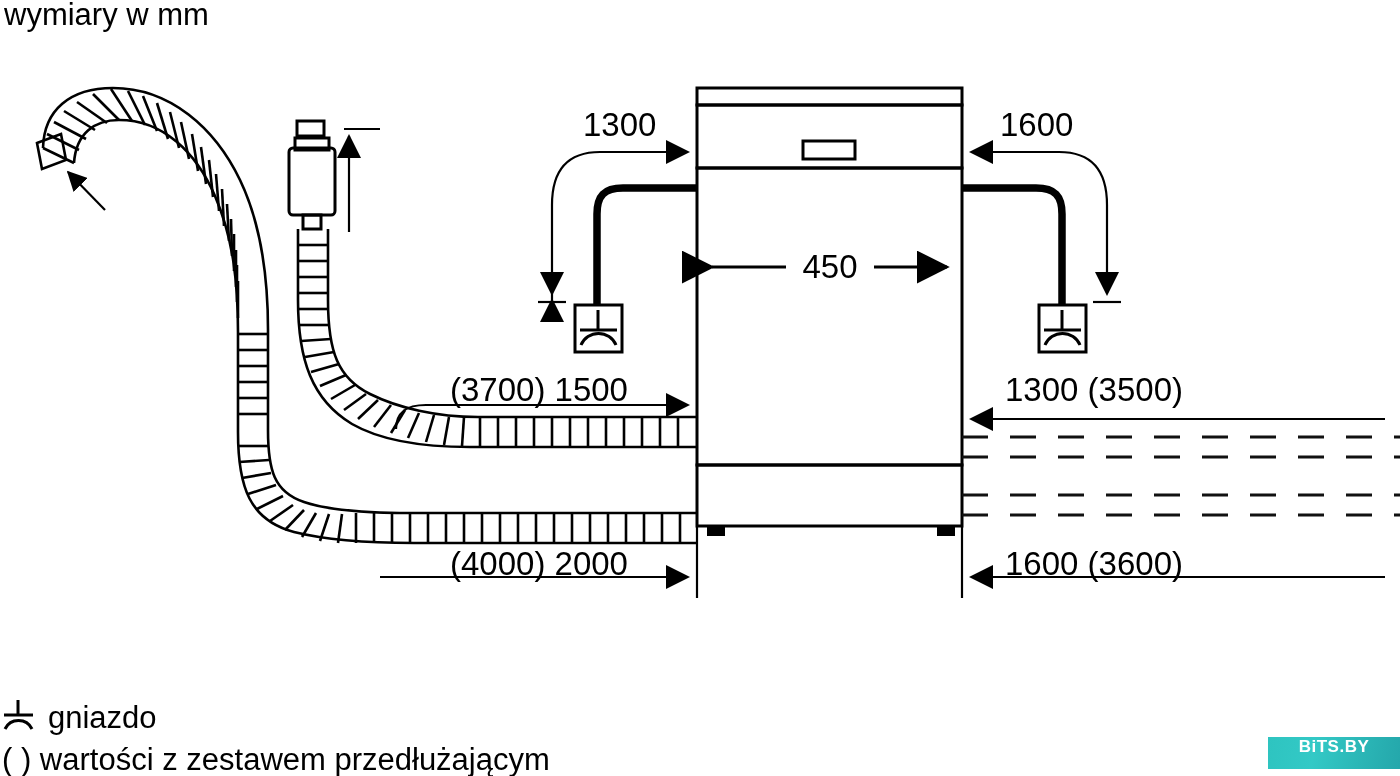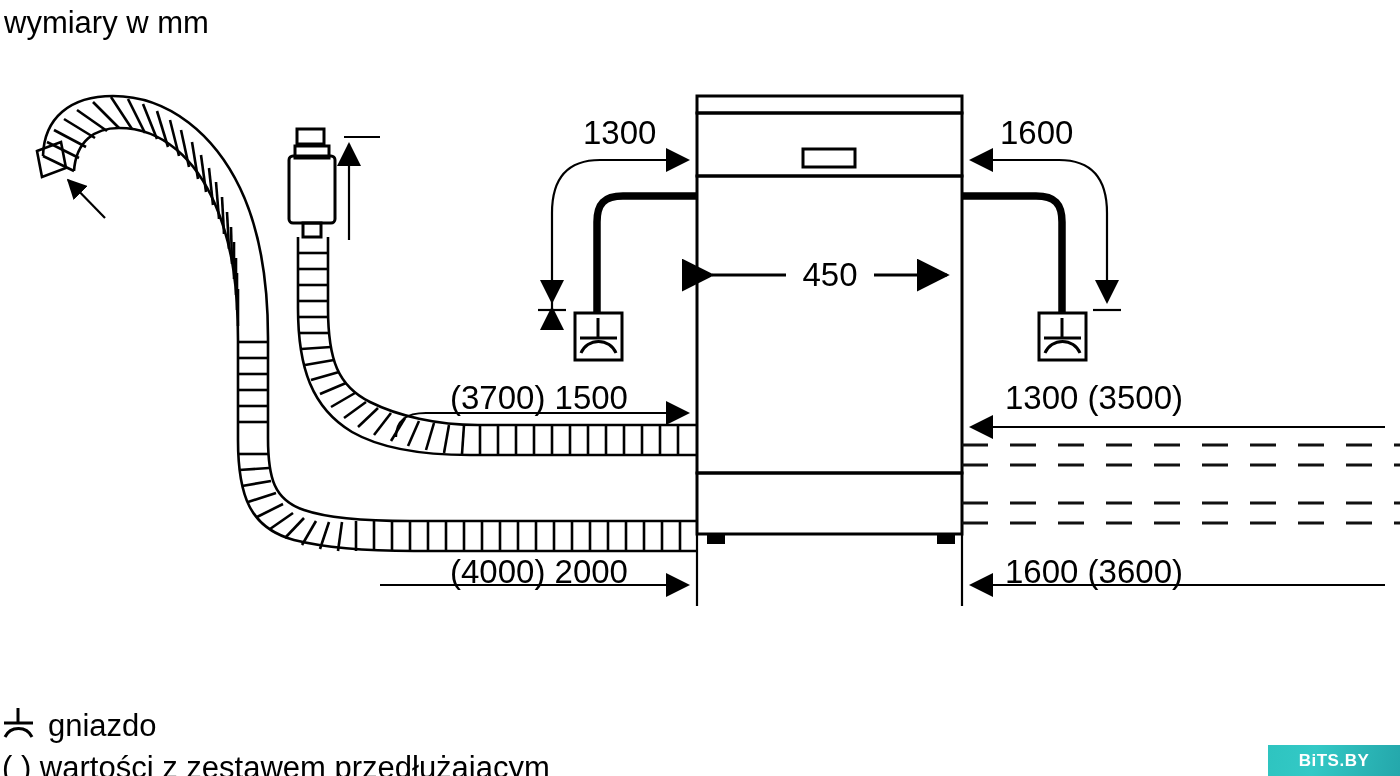--- a/index.html
+++ b/index.html
@@ -10,21 +10,21 @@
   body {
     width: 1400px;
     height: 776px;
     font-family: "Liberation Sans", sans-serif;
     position: relative;
     overflow: hidden;
   }
   #diagram-root {
     position: absolute;
     left: 0;
-    top: 8px;
+    top: 0;
     width: 1400px;
     height: 624px;
   }
   svg#drawing {
     position: absolute;
     left: 0;
     top: 0;
     width: 1400px;
     height: 776px;
     display: block;
@@ -72,21 +72,21 @@
     fill: #000000;
   }
   #watermark {
     position: absolute;
     left: 1268px;
     top: 737px;
     width: 132px;
     height: 32px;
     background: linear-gradient(100deg, #2ec4c0 0%, #33c9c6 35%, #2bb6b6 70%, #24a7ab 100%);
     display: flex;
-    align-items: center;
+    align-items: flex-start;
     justify-content: center;
   }
   #watermark .wm-label {
     font-family: "Liberation Sans", sans-serif;
     font-size: 17px;
     font-weight: bold;
     color: #ffffff;
     letter-spacing: 0.5px;
   }
 </style>

